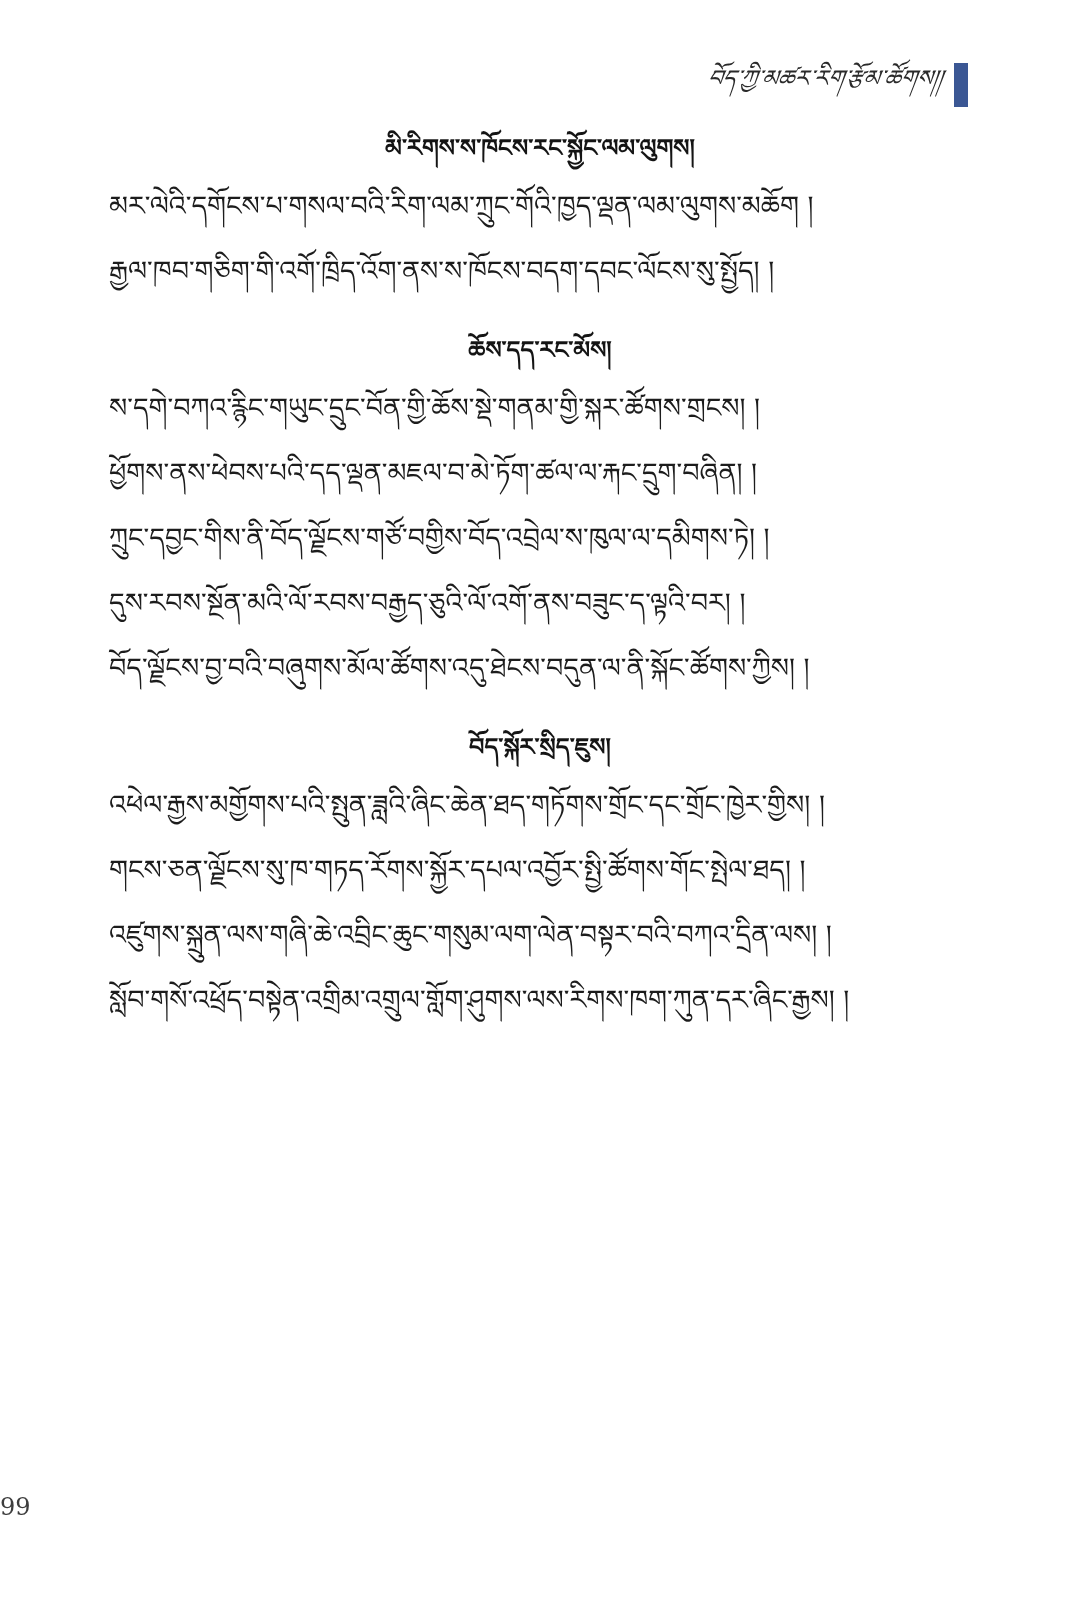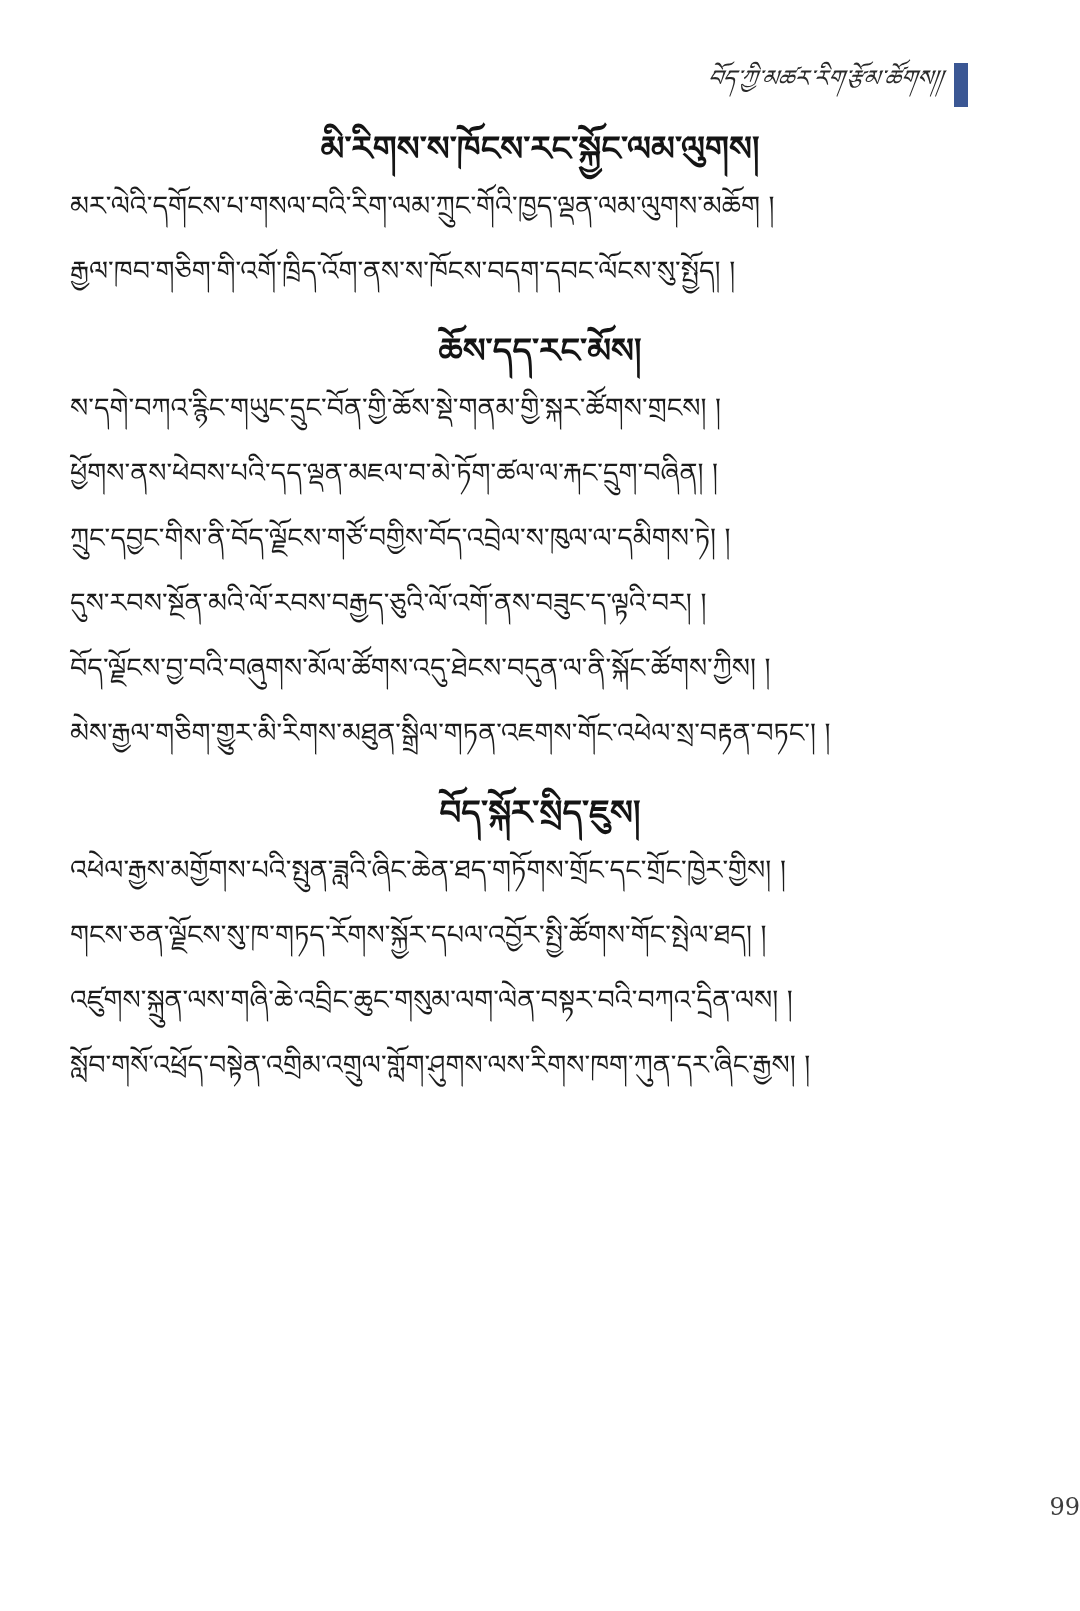--- a/index.html
+++ b/index.html
@@ -40,45 +40,46 @@
     display: inline-block;
   }
   .content {
     position: absolute;
     top: 108px;
     left: 0;
     width: 100%;
   }
   .poem-title {
     text-align: center;
-    font-size: 34px;
+    font-size: 24px;
     font-weight: bold;
     color: #141414;
     height: 52px;
     line-height: 52px;
     margin-top: 14px;
     margin-bottom: 6px;
     white-space: nowrap;
   }
   .verse-line {
     height: 65px;
     display: flex;
     align-items: center;
     padding-left: 70px;
     padding-right: 100px;
     font-size: 27px;
     color: #1c1c1c;
     white-space: nowrap;
+    margin-left: 39px;
   }
   .page-number {
     position: absolute;
     bottom: 90px;
     left: 0;
     width: 100%;
-    text-align: right;
+    text-align: left;
     font-size: 24px;
     color: #3d3d3d;
     font-family: "DejaVu Serif", serif;
   }
 </style>
 </head>
 <body>
 
 <div class="page">
 
@@ -98,21 +99,20 @@
     <section>
       <h2 class="poem-title">ཆོས་དད་རང་མོས།</h2>
       <p class="verse-line">ས་དགེ་བཀའ་རྙིང་གཡུང་དྲུང་བོན་གྱི་ཆོས་སྡེ་གནམ་གྱི་སྐར་ཚོགས་གྲངས། །</p>
       <p class="verse-line">ཕྱོགས་ནས་ཕེབས་པའི་དད་ལྡན་མཇལ་བ་མེ་ཏོག་ཚལ་ལ་རྐང་དྲུག་བཞིན། །</p>
     </section>
 
     <section>
       <p class="verse-line">ཀྲུང་དབྱང་གིས་ནི་བོད་ལྗོངས་གཙོ་བགྱིས་བོད་འབྲེལ་ས་ཁུལ་ལ་དམིགས་ཏེ། །</p>
       <p class="verse-line">དུས་རབས་སྔོན་མའི་ལོ་རབས་བརྒྱད་ཅུའི་ལོ་འགོ་ནས་བཟུང་ད་ལྟའི་བར། །</p>
       <p class="verse-line">བོད་ལྗོངས་བྱ་བའི་བཞུགས་མོལ་ཚོགས་འདུ་ཐེངས་བདུན་ལ་ནི་སྐོང་ཚོགས་ཀྱིས། །</p>
-      <p class="verse-line">མེས་རྒྱལ་གཅིག་གྱུར་མི་རིགས་མཐུན་སྒྲིལ་གཏན་འཇགས་གོང་འཕེལ་སྲ་བརྟན་བཏང་། །</p>
     </section>
 
     <section>
       <h2 class="poem-title">བོད་སྐོར་སྲིད་ཇུས།</h2>
       <p class="verse-line">འཕེལ་རྒྱས་མགྱོགས་པའི་སྤུན་ཟླའི་ཞིང་ཆེན་ཐད་གཏོགས་གྲོང་དང་གྲོང་ཁྱེར་གྱིས། །</p>
       <p class="verse-line">གངས་ཅན་ལྗོངས་སུ་ཁ་གཏད་རོགས་སྐྱོར་དཔལ་འབྱོར་སྤྱི་ཚོགས་གོང་སྤེལ་ཐད། །</p>
       <p class="verse-line">འཛུགས་སྐྲུན་ལས་གཞི་ཆེ་འབྲིང་ཆུང་གསུམ་ལག་ལེན་བསྟར་བའི་བཀའ་དྲིན་ལས། །</p>
       <p class="verse-line">སློབ་གསོ་འཕྲོད་བསྟེན་འགྲིམ་འགྲུལ་གློག་ཤུགས་ལས་རིགས་ཁག་ཀུན་དར་ཞིང་རྒྱས། །</p>
     </section>
 

